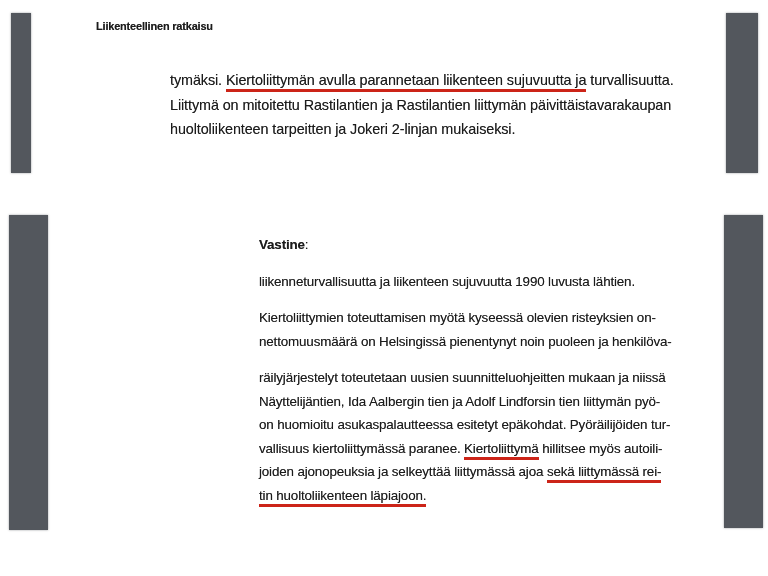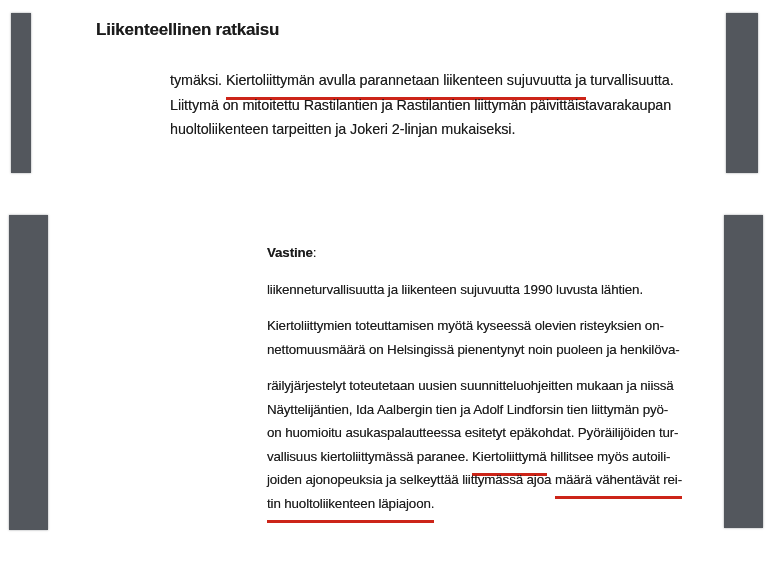--- a/index.html
+++ b/index.html
@@ -15,42 +15,42 @@
   }
   .canvas { position:absolute; inset:0; }
   .bar { position:absolute; background:var(--bar); box-shadow:0 0 2px rgba(60,64,70,.5); }
   .bar-tl { left:11px;  top:13px;  width:20px; height:160px; }
   .bar-tr { left:726px; top:13px;  width:32px; height:160px; }
   .bar-bl { left:9px;   top:215px; width:39px; height:315px; }
   .bar-br { left:724px; top:215px; width:39px; height:313px; }
 
   .heading {
     position:absolute; left:96px; top:20px; margin:0;
-    font-size:17px; font-weight:bold; letter-spacing:-0.2px;
+    font-size:11px; font-weight:bold; letter-spacing:-0.2px;
     color:var(--ink);
     text-shadow:0 0 .5px rgba(20,20,20,.6);
   }
   .para .line { white-space:pre; }
   .para-top {
     position:absolute; left:170px; top:68px;
     font-size:14.4px; line-height:24.5px; letter-spacing:-0.1px;
     text-shadow:0 0 .5px rgba(20,20,20,.55);
   }
   .sec2 {
     position:absolute; left:255px; top:229px;
     font-size:13.4px; line-height:23.5px; letter-spacing:-0.15px;
     text-shadow:0 0 .5px rgba(20,20,20,.55);
   }
-  .sec2 .para { margin:12px; }
+  .sec2 .para { margin:4px; }
   .sec2 .para + .para { margin-top:13px; }
   .vastine .line { white-space:pre; }
   .b { font-weight:bold; }
   .u-red {
     border-bottom:3px solid var(--red);
-    padding-bottom:9px;
+    padding-bottom:1px;
   }
 </style>
 </head>
 <body>
 
 <div class="canvas">
 
   <div class="bar bar-tl"></div>
   <div class="bar bar-tr"></div>
   <div class="bar bar-bl"></div>
@@ -73,18 +73,18 @@
       </div>
     <div class="para">
         <div class="line"><span>Kiertoliittymien toteuttamisen myötä kyseessä olevien risteyksien on-</span></div>
         <div class="line"><span>nettomuusmäärä on Helsingissä pienentynyt noin puoleen ja henkilöva-</span></div>
       </div>
     <div class="para">
         <div class="line"><span>räilyjärjestelyt toteutetaan uusien suunnitteluohjeitten mukaan ja niissä</span></div>
         <div class="line"><span>Näyttelijäntien, Ida Aalbergin tien ja Adolf Lindforsin tien liittymän pyö-</span></div>
         <div class="line"><span>on huomioitu asukaspalautteessa esitetyt epäkohdat. Pyöräilijöiden tur-</span></div>
         <div class="line"><span>vallisuus kiertoliittymässä paranee. </span><span class="u-red">Kiertoliittymä</span><span> hillitsee myös autoili-</span></div>
-        <div class="line"><span>joiden ajonopeuksia ja selkeyttää liittymässä ajoa </span><span class="u-red">määrä vähentävät rei-</span></div>
+        <div class="line"><span>joiden ajonopeuksia ja selkeyttää liittymässä ajoa </span><span class="u-red">sekä liittymässä rei-</span></div>
         <div class="line"><span class="u-red">tin huoltoliikenteen läpiajoon.</span></div>
       </div>
   </div>
 
 </div>
 
 </body></html>

